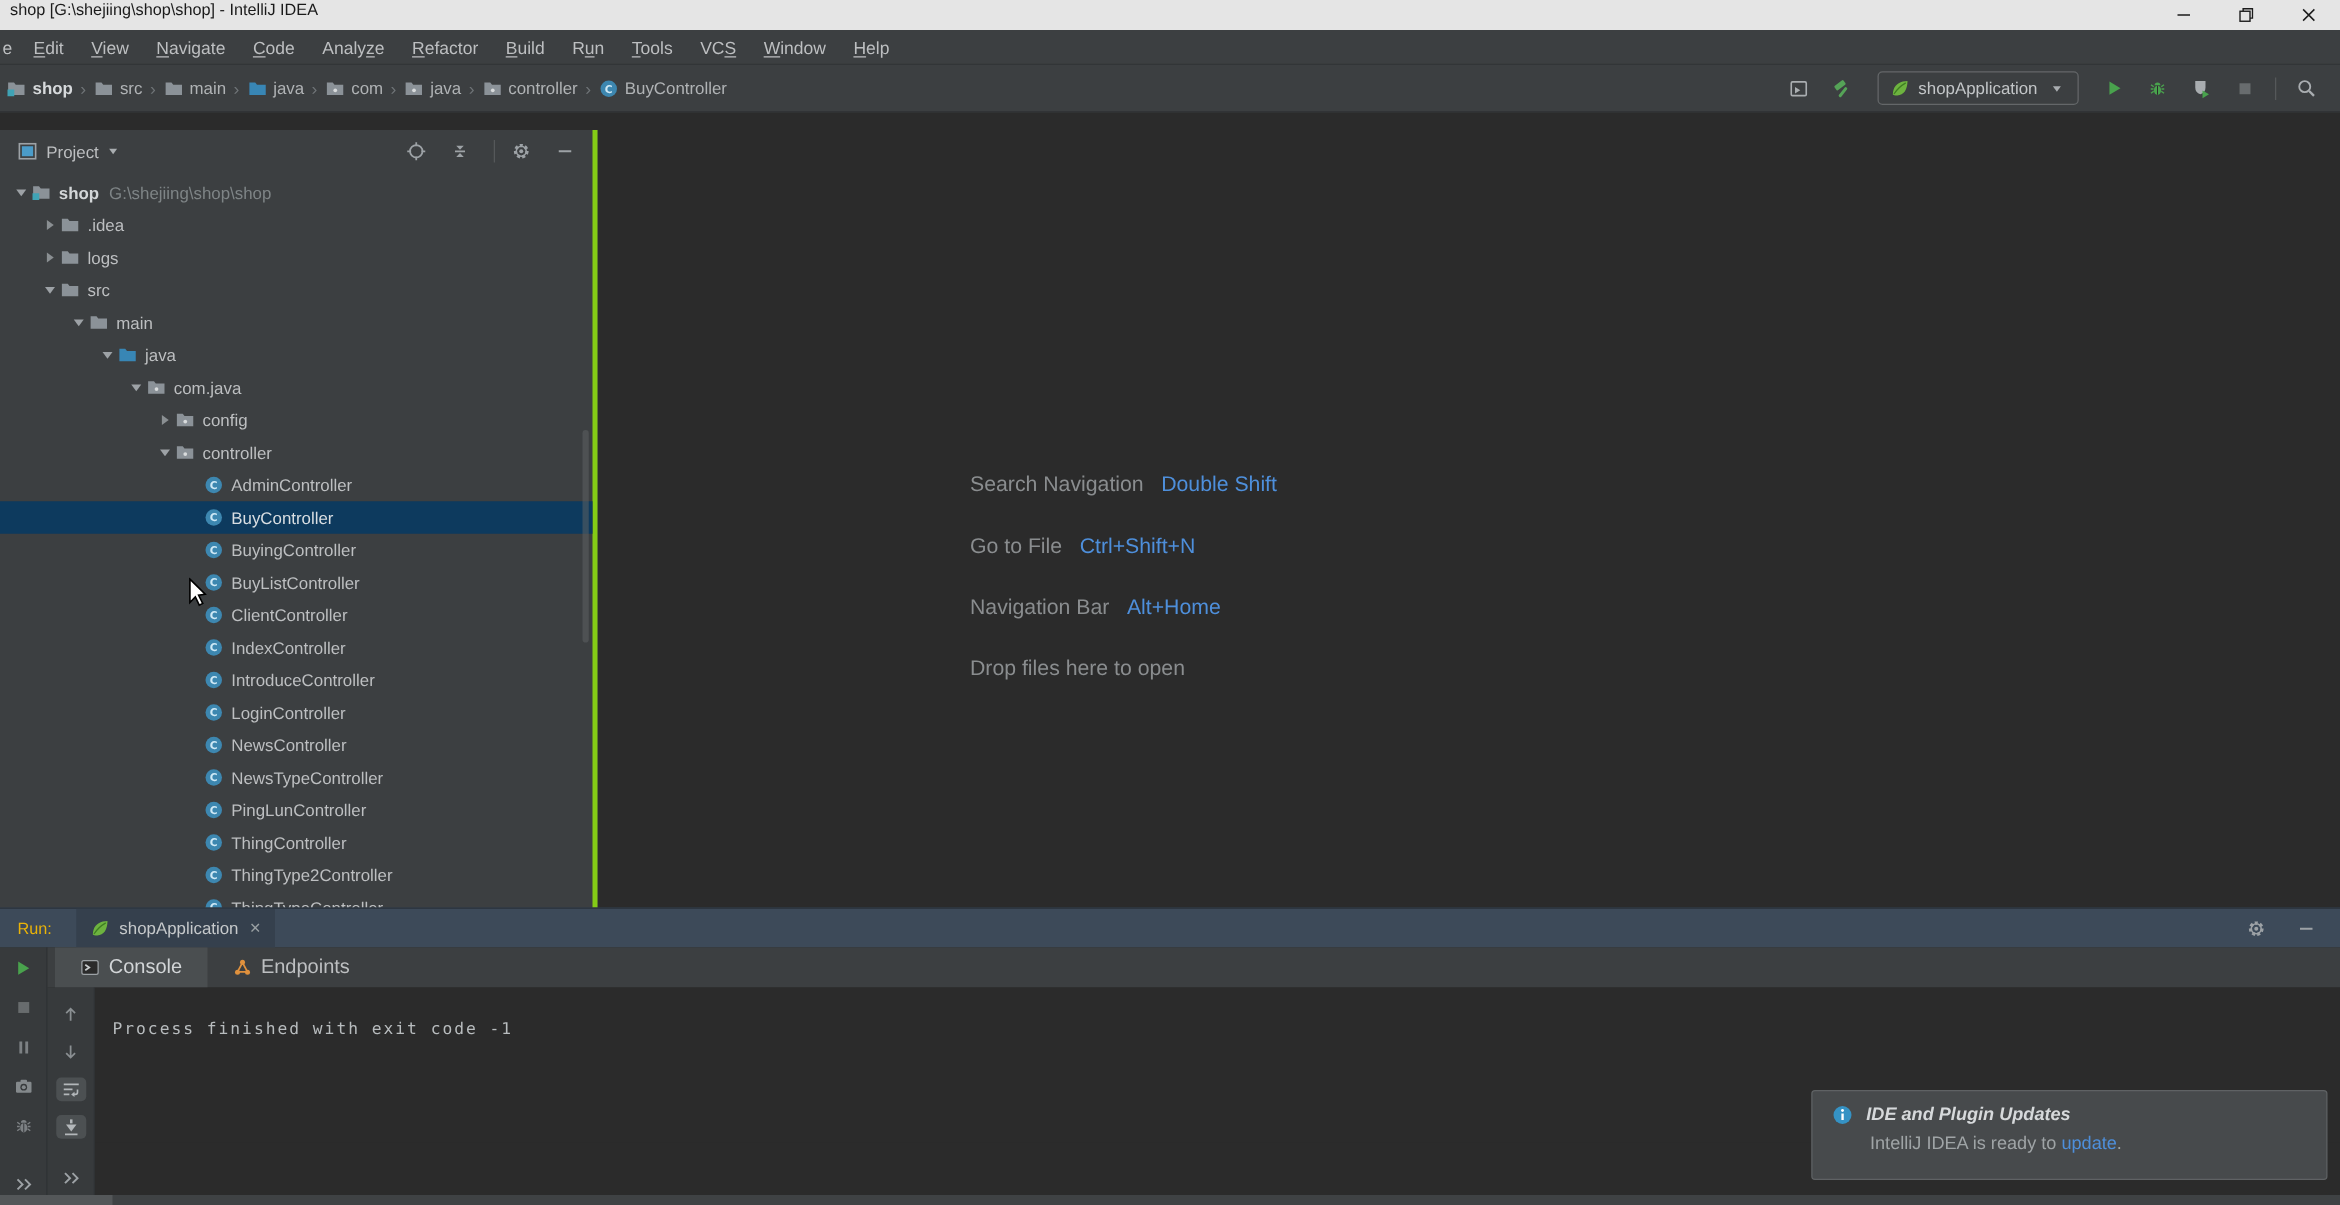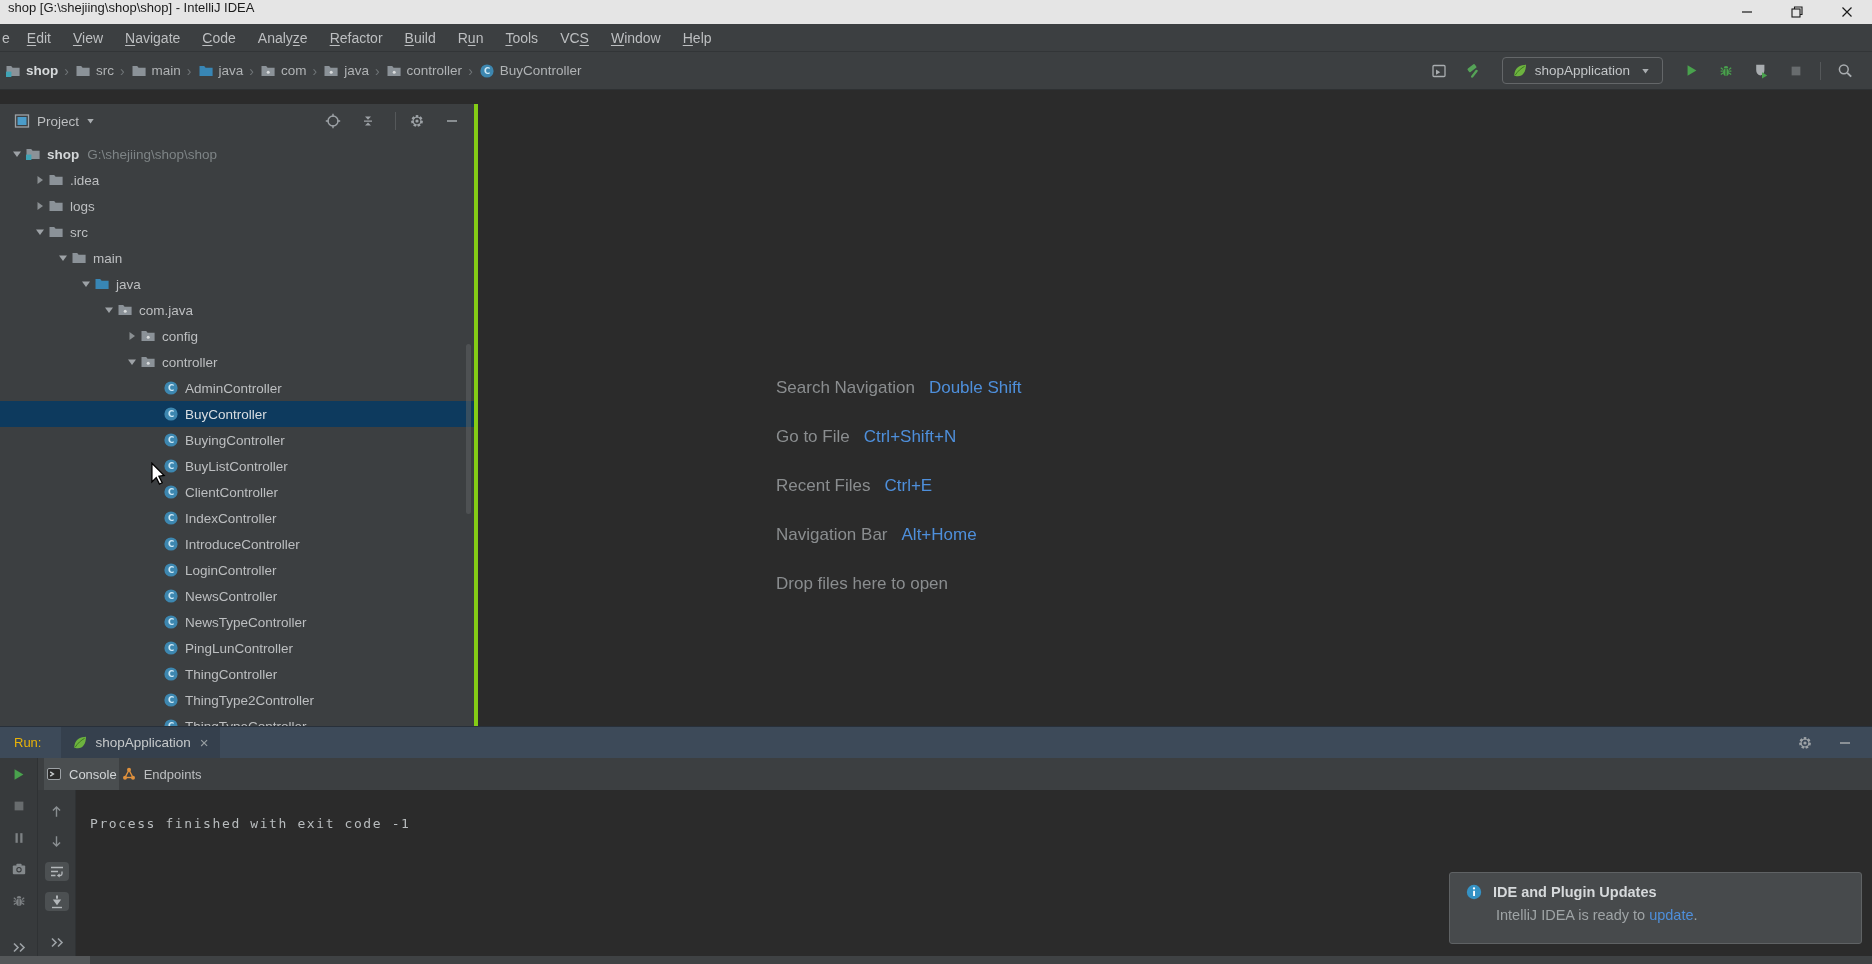--- a/index.html
+++ b/index.html
@@ -80,37 +80,37 @@
     border-right:1px solid #2f3234; }
   #run-gutter-2 { left:38px; top:790px; width:38px; height:166px; background:#373a3c;
     display:flex; flex-direction:column; align-items:center; padding-top:12px; gap:11px;
     border-right:1px solid #2f3234; }
   .gutter-btn { width:24px; height:24px; display:flex; align-items:center; justify-content:center; }
   .gutter-btn.toggled { background:#4c5052; border-radius:4px; }
   .gutter-spacer { flex:1; }
 
   #console-tabstrip { left:38px; top:758px; width:1834px; height:32px; background:#3c3f41;
     display:flex; align-items:stretch; padding-left:6px; }
-  .console-tab { display:flex; align-items:center; gap:7px; padding:0 2px;
-    font-size:13px; color:#bdbfc1; }
+  .console-tab { display:flex; align-items:center; gap:7px; padding:0 20px;
+    font-size:16px; color:#bdbfc1; }
   .console-tab.active { background:#4a4e50; color:#d2d5d7; }
 
   #console-area { left:76px; top:790px; width:1796px; height:124px; background:#2b2b2b; }
   #console-output { position:absolute; left:14px; top:26px;
     font-family:"DejaVu Sans Mono", monospace; font-size:13px; letter-spacing:1.6px;
     color:#b8bcbe; white-space:pre; }
 
   
   #status-strip { left:0; top:956px; width:1872px; height:8px; background:#3f4244; }
   #status-strip-left { position:absolute; left:0; top:0; width:90px; height:8px; background:#545759; }
 
   
   #notification { left:1449px; top:872px; width:413px; height:72px;
     background:#474a4c; border:1px solid #5f6264; border-radius:3px; padding:11px 16px; }
-  #notification-title-row { display:flex; align-items:center; gap:11px; }
+  #notification-title-row { display:flex; align-items:center; gap:11px;font-style:italic; }
   #notification-title { font-weight:bold; font-size:14.5px; color:#d6d9db; }
   #notification-body { margin-top:7px; padding-left:30px; font-size:14.5px; color:#9fa4a6; }
   #notification-link { color:var(--link-blue,#4e8fdb); }
 
   #mouse-cursor { left:150px; top:462px; pointer-events:none; }
 </style>
 </head>
 <body>
 
 <div id="titlebar" class="abs">
@@ -636,24 +636,20 @@
 <div id="editor-hints" class="abs">
     <div class="hint-row">
       <span class="hint-label">Search Navigation</span>
       <span class="hint-key">Double Shift</span>
     </div>
     <div class="hint-row">
       <span class="hint-label">Go to File</span>
       <span class="hint-key">Ctrl+Shift+N</span>
     </div>
     <div class="hint-row">
-      <span class="hint-label">Recent Files</span>
-      <span class="hint-key">Ctrl+E</span>
-    </div>
-    <div class="hint-row">
       <span class="hint-label">Navigation Bar</span>
       <span class="hint-key">Alt+Home</span>
     </div>
     <div class="hint-row">
       <span class="hint-label">Drop files here to open</span>
     </div>
   </div>
 
 <div id="run-header" class="abs">
   <span id="run-label">Run:</span>

